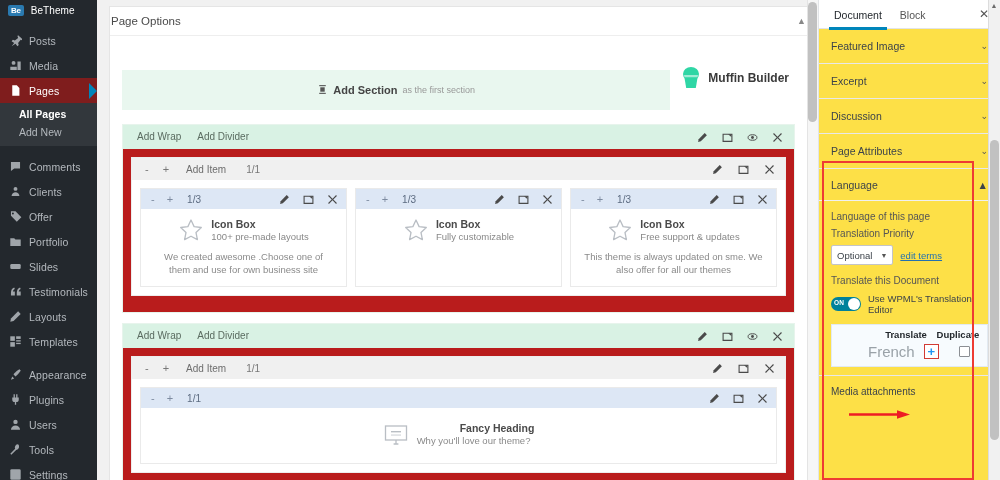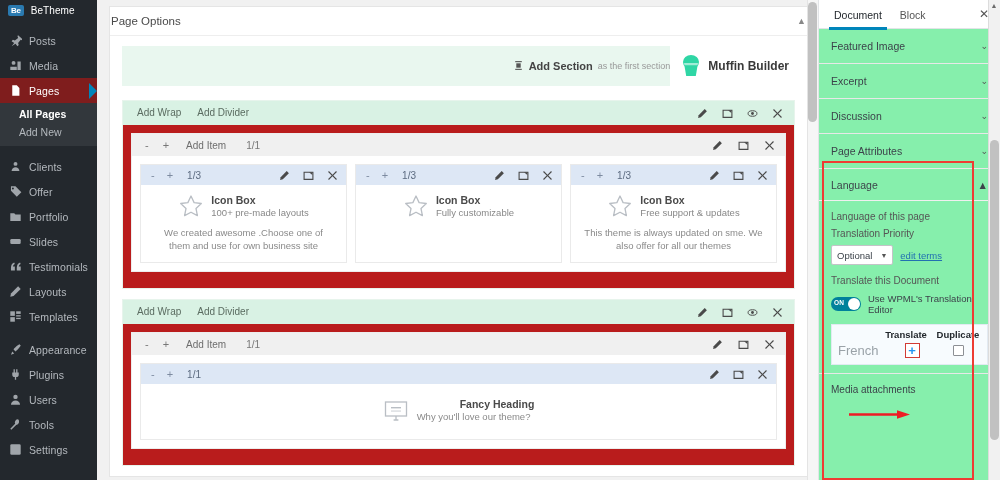--- a/index.html
+++ b/index.html
@@ -59,22 +59,22 @@
     display:flex; align-items:center; justify-content:space-between;
     padding:8px 1px; border-bottom:1px solid #eee;
     font-size:11.5px; color:#4a4a4a;
   }
   .mb-head .toggle-ind { font-size:9px; color:#888; }
   .mb-body { padding:10px 12px 0 12px; }
 
   .addsection-row { display:flex; align-items:center; gap:10px; margin-bottom:14px; }
   .addsection {
     flex:1; background:#e9f7ef; height:40px;
-    display:flex; align-items:center; justify-content:flex-end; gap:5px;
-    font-size:11px; color:#555;
+    display:flex; align-items:center; justify-content:center; gap:5px;
+    font-size:11px; color:#555;margin-top:24px;
   }
   .addsection .lbl { font-weight:bold; color:#444; font-size:11px; }
   .addsection .sub { font-size:9px; color:#999; }
   .addsection svg { width:11px; height:11px; fill:#555; }
   .mbrand { display:flex; align-items:center; gap:6px; padding-right:6px; }
   .mbrand .muffin { width:22px; height:24px; position:relative; }
   .mbrand .mname { font-size:12px; font-weight:bold; color:#3a3a3a; }
 
   
   .section { margin-bottom:10px; background:#b91c1c; border:1px solid #e7f4ec; }
@@ -125,21 +125,21 @@
   .iconbox-desc { font-size:9.5px; color:#8a8a8a; line-height:13px; margin-top:7px; padding:0 4px; }
 
   .fancy-wrap { padding:14px 8px 16px 8px; display:flex; align-items:center; justify-content:center; gap:8px; background:#fff;}
   .fancy-ic { width:26px; height:22px; flex:0 0 26px; }
   .fancy-t { font-size:10.5px; font-weight:bold; color:#4a4a4a; line-height:13px;padding-left:43px; }
   .fancy-s { font-size:9.5px; color:#8a8a8a; line-height:12px; }
 
   
   .inspector {
     width:182px; min-width:182px; height:480px;
-    background:#86efac; border-left:1px solid #e2e4e7;
+    background:#fde047; border-left:1px solid #e2e4e7;
     position:relative; overflow:hidden;
   }
   .ins-tabs {
     display:flex; align-items:center; height:29px;
     border-bottom:1px solid #e2e4e7; padding:0 6px; gap:0;
     background:#fff;
   }
   .ins-tab {
     font-size:10.5px; color:#555; padding:0 9px; height:29px; line-height:30px;
     position:relative;
@@ -180,21 +180,21 @@
   }
   .switch .on { position:absolute; left:3px; top:2px; font-size:6.5px; color:#fff; font-weight:bold; letter-spacing:.2px;}
   .switch .knob { position:absolute; right:1px; top:1px; width:12px; height:12px; border-radius:50%; background:#fff; }
   .toggle-lbl { font-size:9.5px; color:#3c434a; }
 
   .tr-table { border:1px solid #e2eaf2; background:#f7fbfe; padding:4px 6px 6px 6px; }
   .tr-head { display:flex; justify-content:flex-end; gap:6px; font-size:9.5px; font-weight:bold; color:#23282d; margin-bottom:3px;}
   .tr-head .th-tr { width:46px; text-align:center; }
   .tr-head .th-du { width:46px; text-align:center; }
   .tr-row { display:flex; align-items:center; }
-  .tr-lang { font-size:13px; color:#9aa2a8; flex:1; }
+  .tr-lang { font-size:15px; color:#9aa2a8; flex:1;margin-left:30px; }
   .tr-cell { width:46px; display:flex; justify-content:center; align-items:center; }
   .plusbox {
     width:15px; height:15px; border:1px solid #d23b35; background:#fff;
     display:flex; align-items:center; justify-content:center;
     color:#2196f3; font-size:13px; line-height:1; font-weight:bold;
   }
   .chkbox { width:11px; height:11px; border:1px solid #8c8f94; background:#fff; border-radius:1px; }
 
   .media-att { padding:10px 12px; font-size:10px; color:#3c434a; }
 
@@ -253,20 +253,28 @@
         </span>
       <span>Pages</span>
     </div>
     <div class="am-sub">
       <div class="s active">All Pages</div>
       <div class="s">Add New</div>
     </div>
 
     <div class="am-sep"></div>
 
+    <div class="am-item">
+      <span class="ic">
+          <svg viewBox="0 0 20 20">
+            <path d="M3 3h14v10H8l-5 4V3z"></path>
+          </svg>
+        </span>
+      <span>Comments</span>
+    </div>
     <div class="am-item">
       <span class="ic">
           <svg viewBox="0 0 20 20">
             <circle cx="10" cy="6" r="3"></circle>
             <path d="M4 17c0-4 3-6 6-6s6 2 6 6z"></path>
           </svg>
         </span>
       <span>Clients</span>
     </div>
     <div class="am-item">

